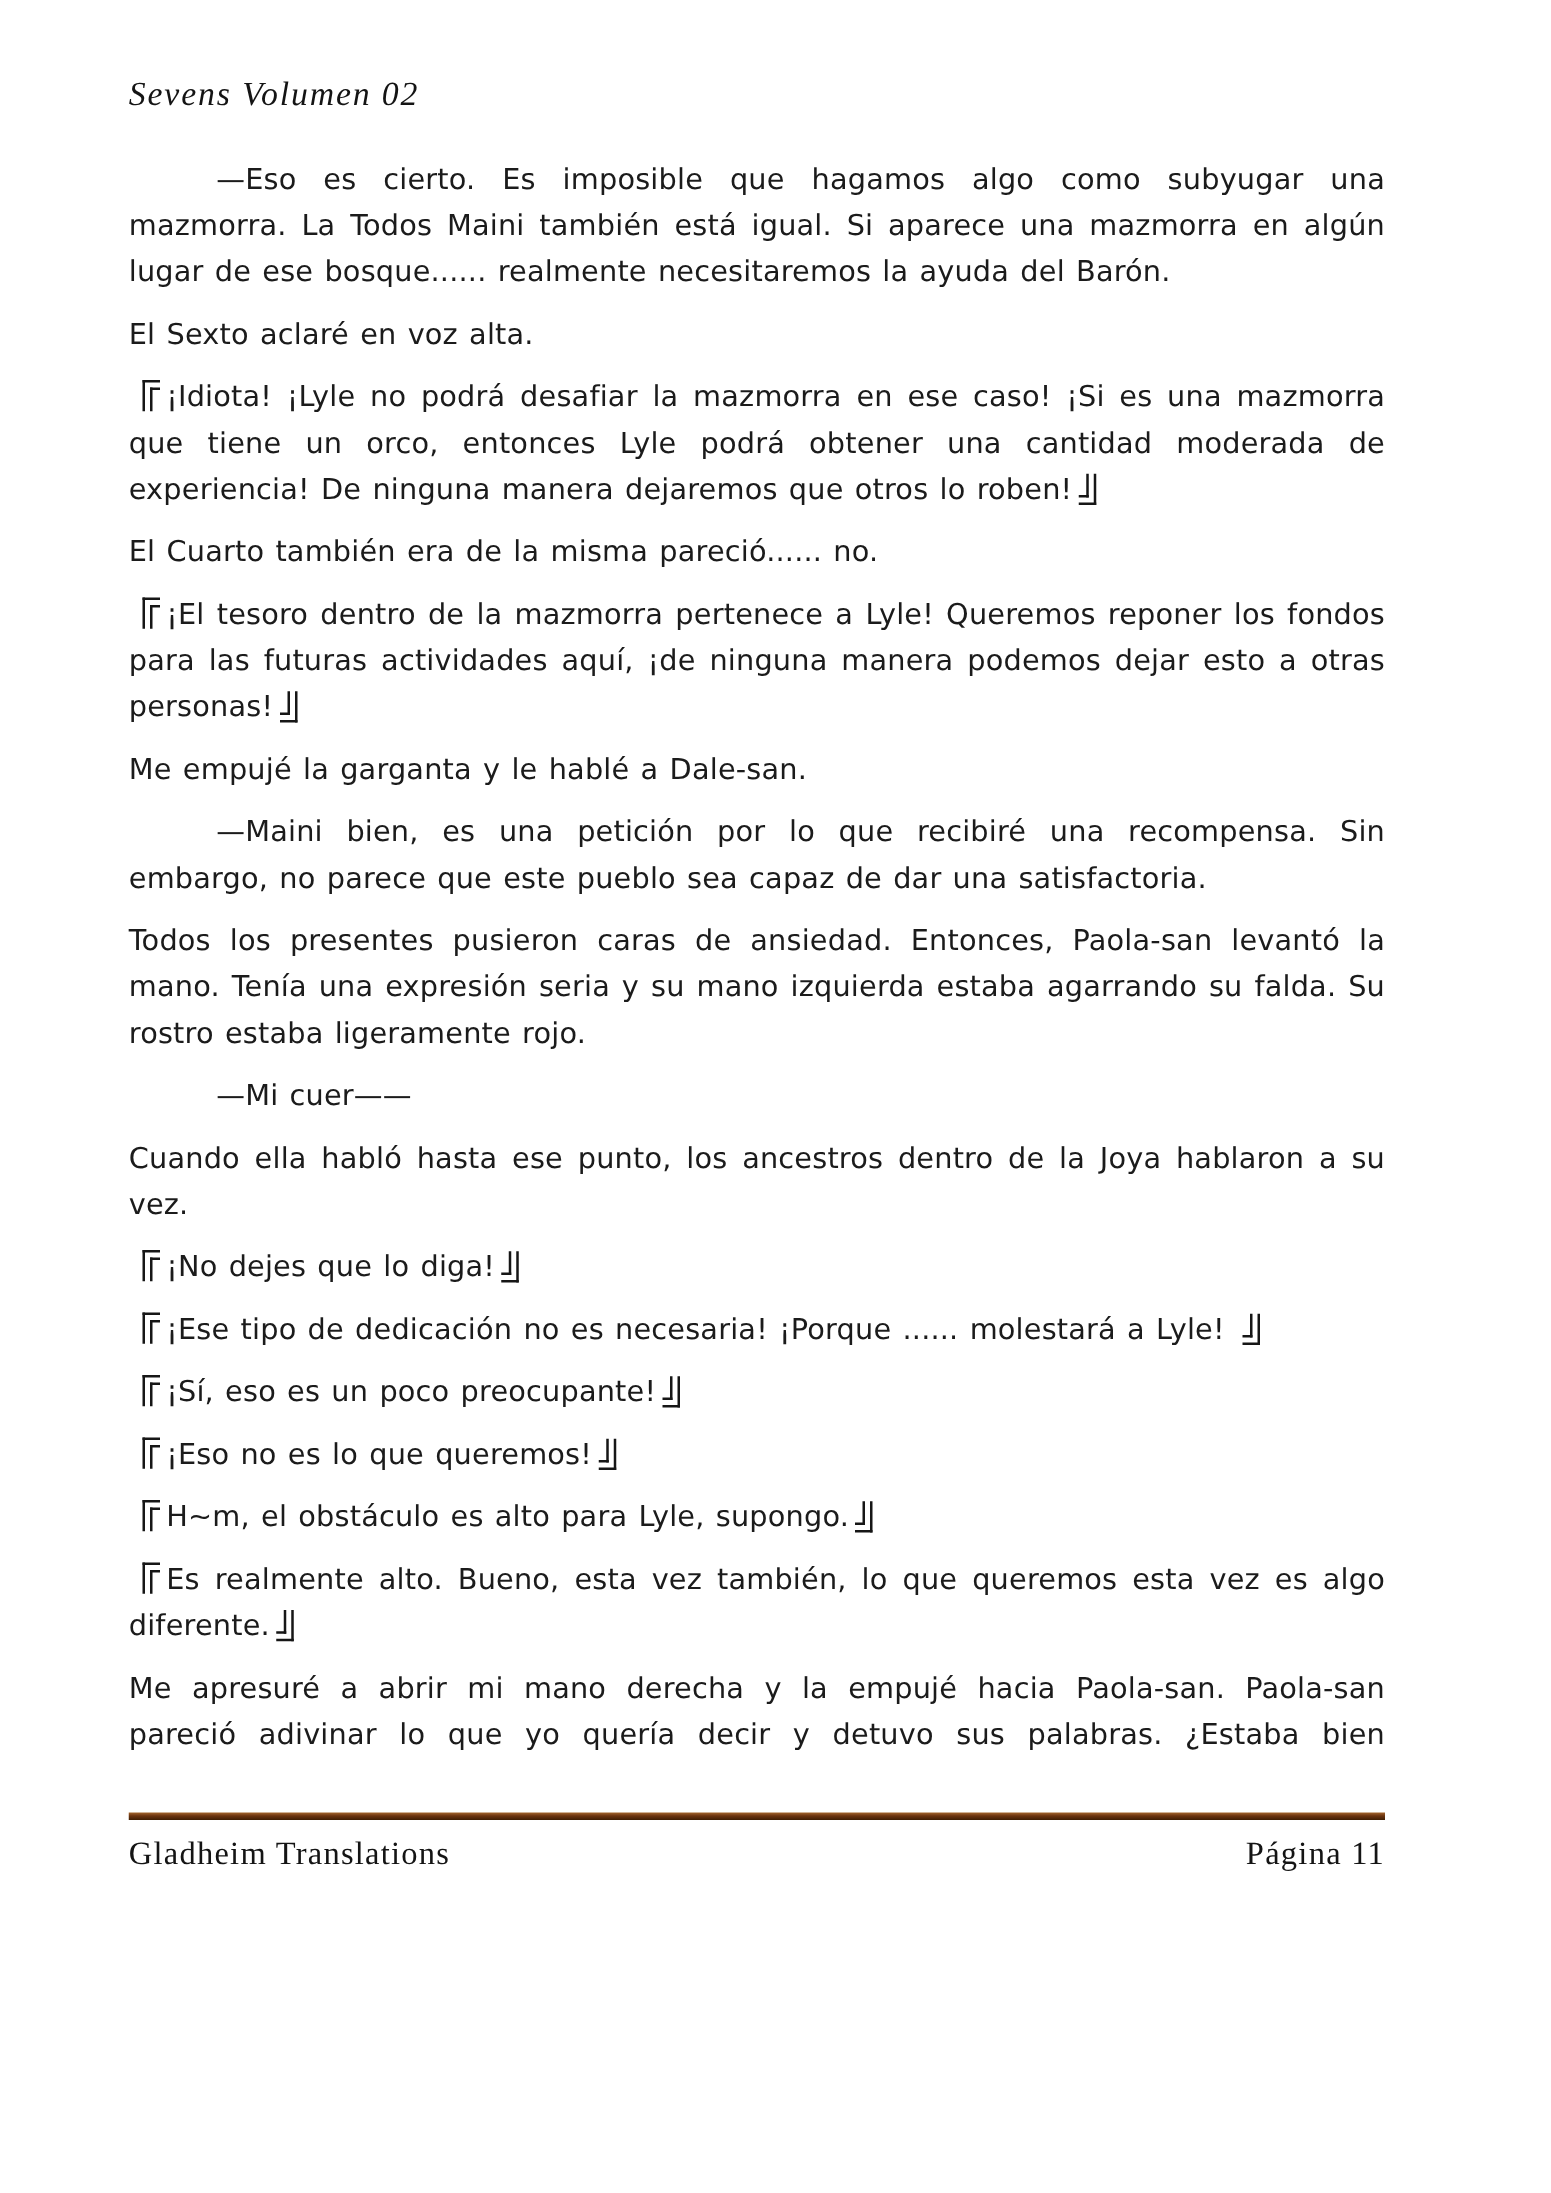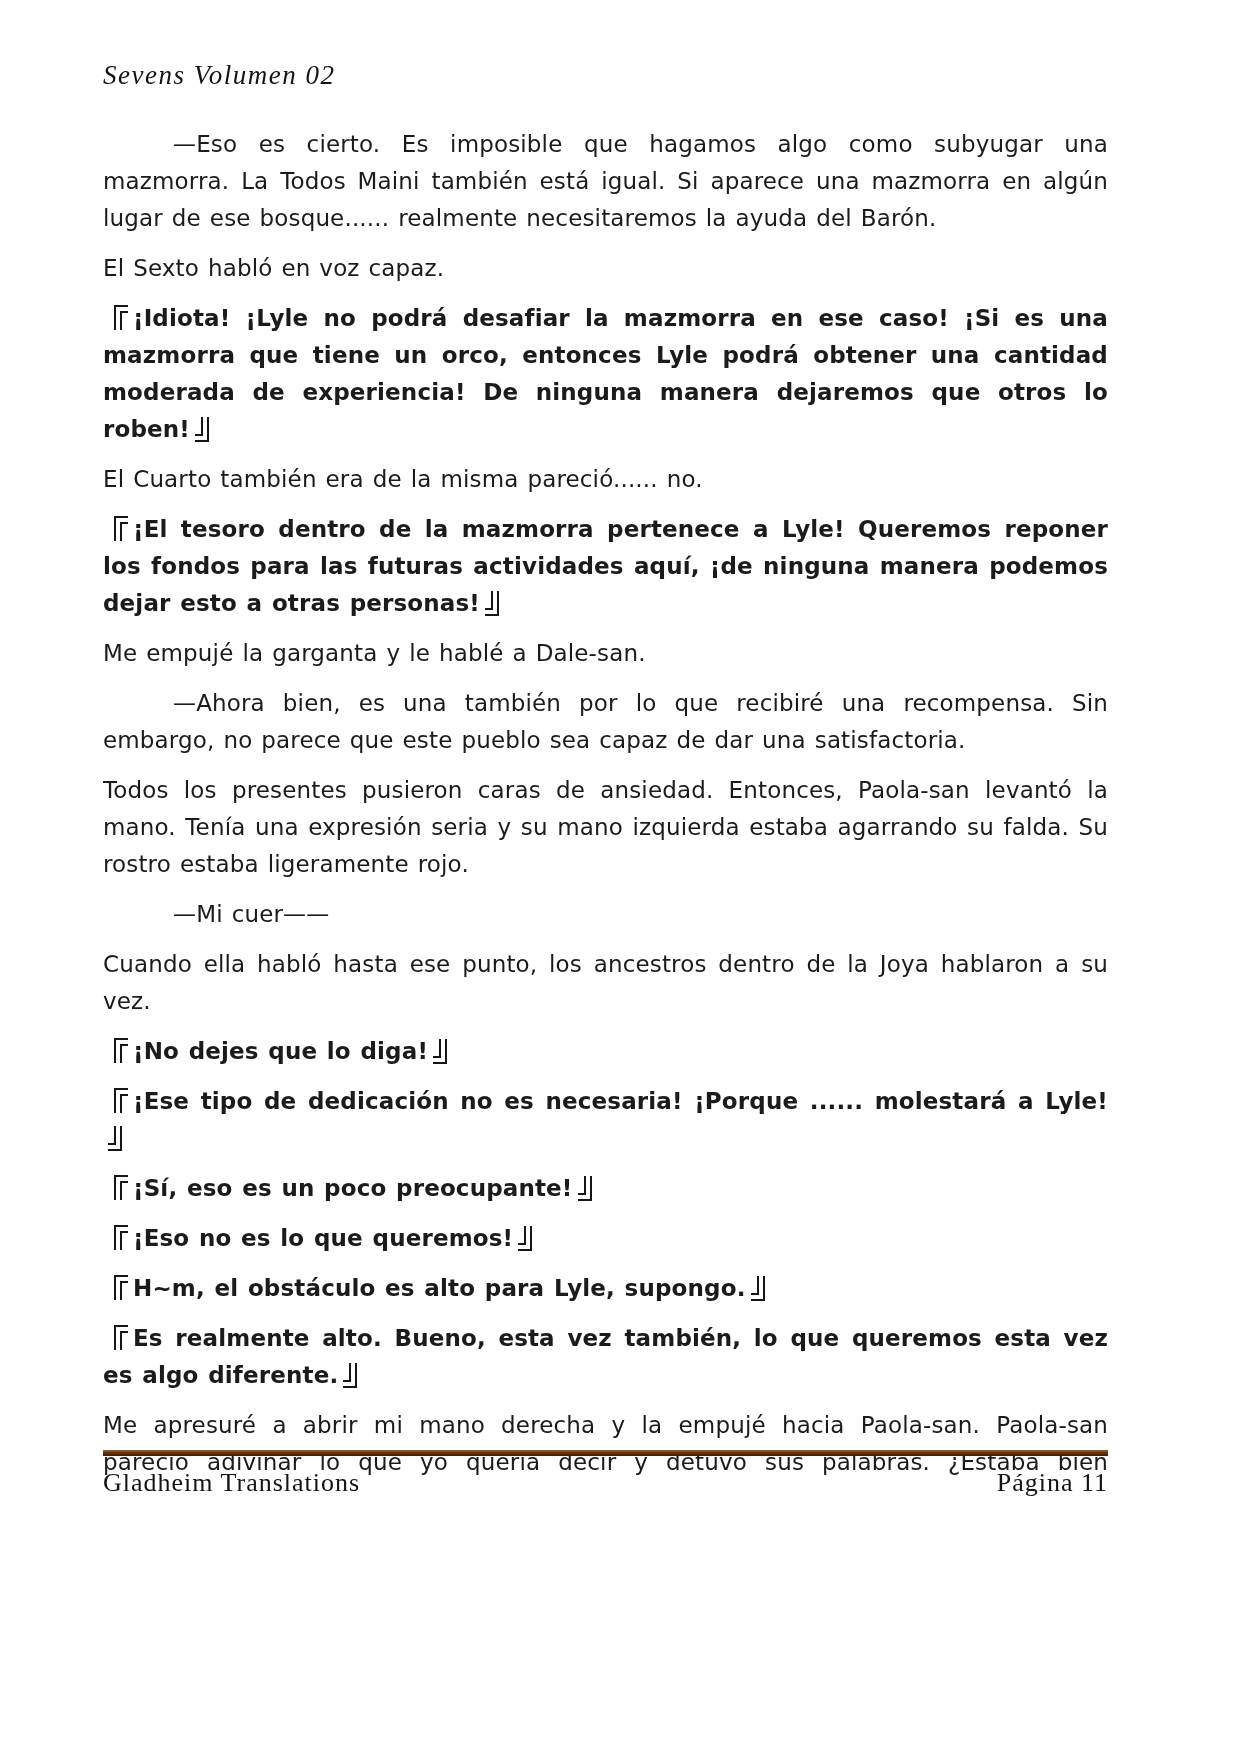--- a/index.html
+++ b/index.html
@@ -34,21 +34,21 @@
   }
   .content p {
     font-size: 23px;
     line-height: 37px;
     text-align: justify;
     margin-bottom: 13px;
     letter-spacing: 0.15px;
     word-spacing: 1.5px;
   }
   p.dialogue { text-indent: 70px; }
-  p.quote { text-indent: 10px; font-weight: bold; }
+  p.quote { text-indent: 10px; }
   p.justify-last { text-align-last: justify; }
 
   
   .br {
     display: inline-block;
     width: 15px;
     height: 26px;
     position: relative;
     vertical-align: -5px;
     margin: 0 4px 0 1px;
@@ -107,26 +107,26 @@
 <body>
 
 <div class="page">
 
   <div class="header">
     <span>Sevens Volumen 02</span>
   </div>
 
   <div class="content">
     <p class="dialogue">—Eso es cierto. Es imposible que hagamos algo como subyugar una mazmorra. La Todos Maini también está igual. Si aparece una mazmorra en algún lugar de ese bosque...... realmente necesitaremos la ayuda del Barón.</p>
-    <p>El Sexto habló en voz capaz.</p>
+    <p>El Sexto aclaré en voz alta.</p>
     <p class="quote"><span class="br open"></span>¡Idiota! ¡Lyle no podrá desafiar la mazmorra en ese caso! ¡Si es una mazmorra que tiene un orco, entonces Lyle podrá obtener una cantidad moderada de experiencia! De ninguna manera dejaremos que otros lo roben!<span class="br close"></span></p>
     <p>El Cuarto también era de la misma pareció...... no.</p>
     <p class="quote"><span class="br open"></span>¡El tesoro dentro de la mazmorra pertenece a Lyle! Queremos reponer los fondos para las futuras actividades aquí, ¡de ninguna manera podemos dejar esto a otras personas!<span class="br close"></span></p>
     <p>Me empujé la garganta y le hablé a Dale-san.</p>
-    <p class="dialogue">—Ahora bien, es una también por lo que recibiré una recompensa. Sin embargo, no parece que este pueblo sea capaz de dar una satisfactoria.</p>
+    <p class="dialogue">—Maini bien, es una petición por lo que recibiré una recompensa. Sin embargo, no parece que este pueblo sea capaz de dar una satisfactoria.</p>
     <p>Todos los presentes pusieron caras de ansiedad. Entonces, Paola-san levantó la mano. Tenía una expresión seria y su mano izquierda estaba agarrando su falda. Su rostro estaba ligeramente rojo.</p>
     <p class="dialogue">—Mi cuer——</p>
     <p>Cuando ella habló hasta ese punto, los ancestros dentro de la Joya hablaron a su vez.</p>
     <p class="quote"><span class="br open"></span>¡No dejes que lo diga!<span class="br close"></span></p>
     <p class="quote"><span class="br open"></span>¡Ese tipo de dedicación no es necesaria! ¡Porque ...... molestará a Lyle! <span class="br close"></span></p>
     <p class="quote"><span class="br open"></span>¡Sí, eso es un poco preocupante!<span class="br close"></span></p>
     <p class="quote"><span class="br open"></span>¡Eso no es lo que queremos!<span class="br close"></span></p>
     <p class="quote"><span class="br open"></span>H~m, el obstáculo es alto para Lyle, supongo.<span class="br close"></span></p>
     <p class="quote"><span class="br open"></span>Es realmente alto. Bueno, esta vez también, lo que queremos esta vez es algo diferente.<span class="br close"></span></p>
     <p class="justify-last">Me apresuré a abrir mi mano derecha y la empujé hacia Paola-san. Paola-san pareció adivinar lo que yo quería decir y detuvo sus palabras. ¿Estaba bien</p>

